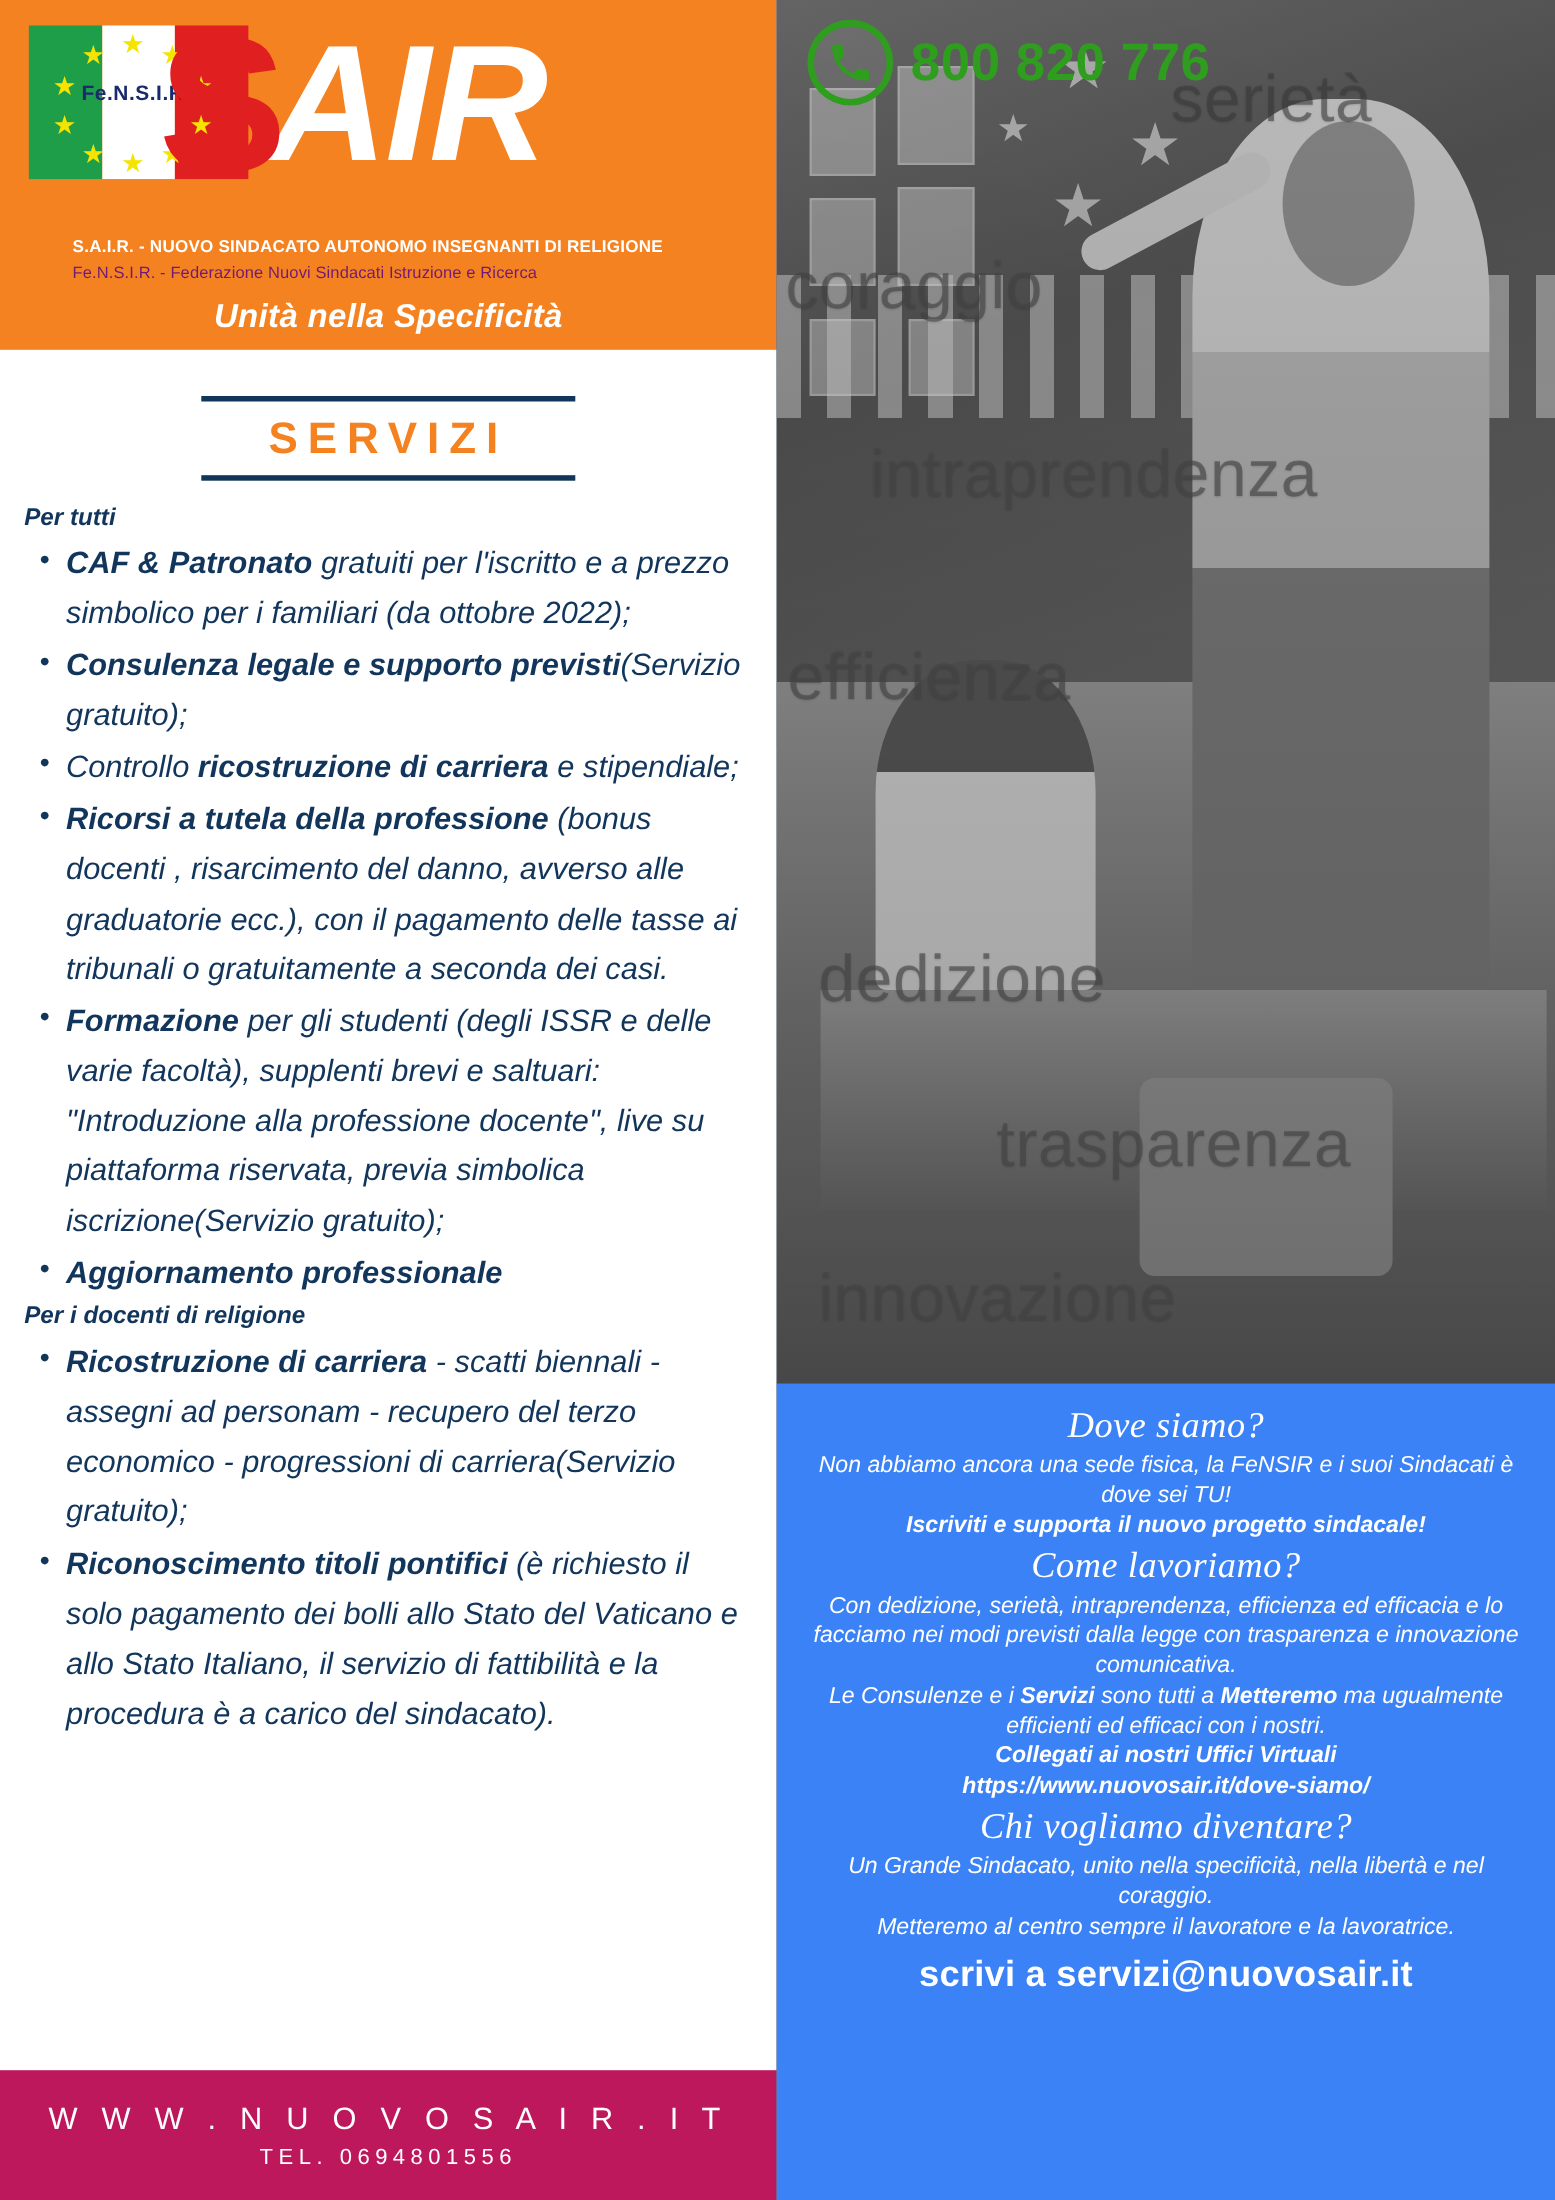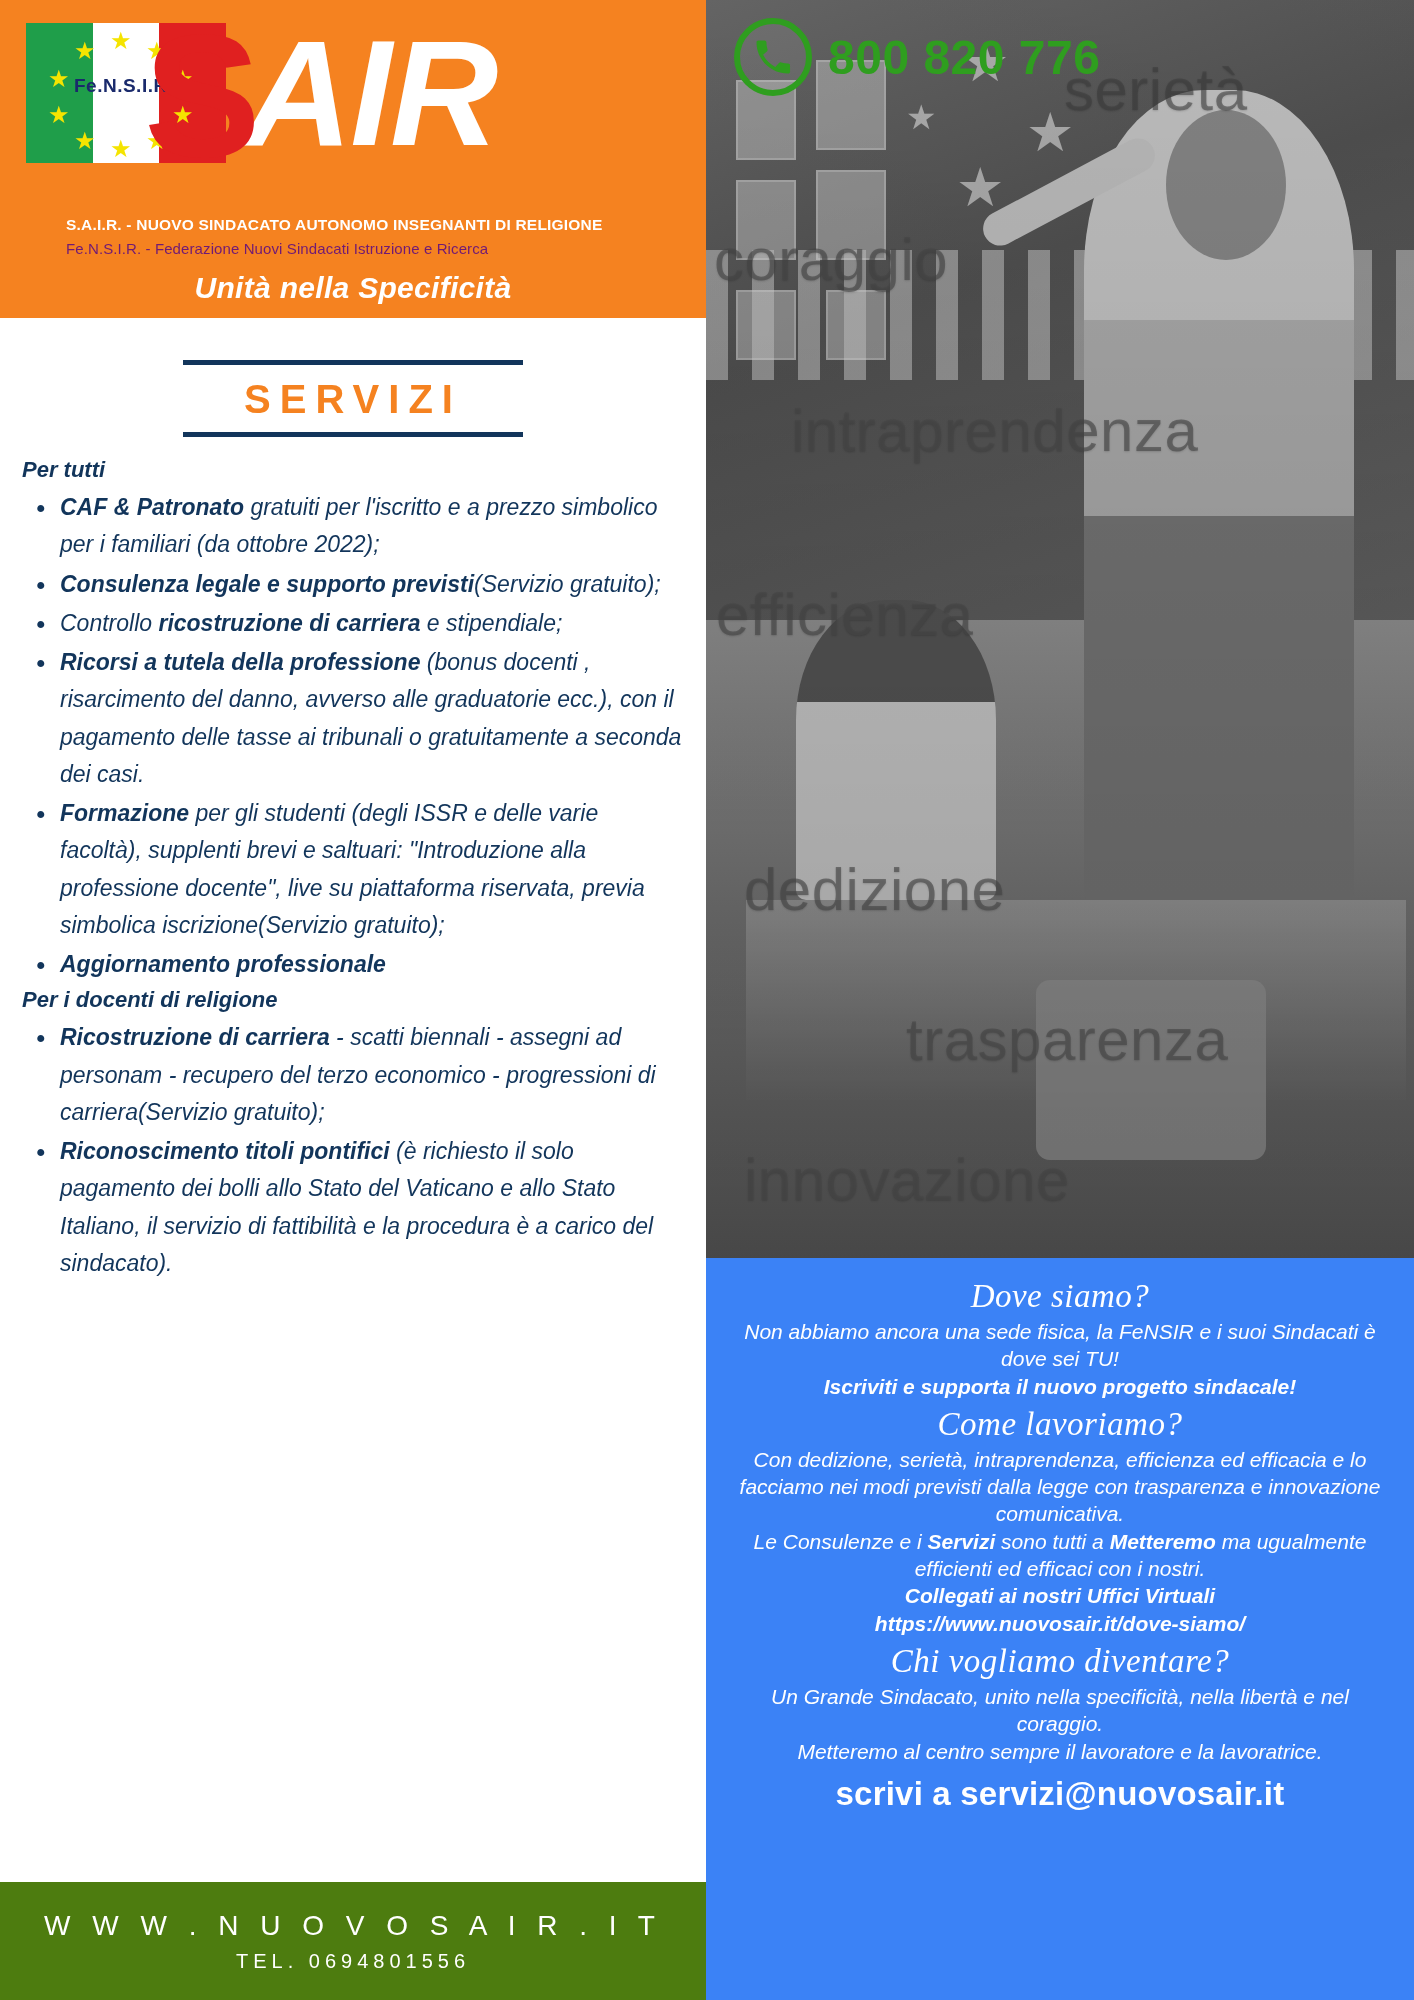--- a/index.html
+++ b/index.html
@@ -154,37 +154,37 @@
   }
   ul.svc-list {
     list-style: none;
     margin: 0 0 4px 0;
     padding: 0;
   }
   ul.svc-list > li {
     position: relative;
     padding-left: 46px;
     color: #12355b;
-    font-size: 23px;
+    font-size: 28px;
     line-height: 1.62;
     font-style: italic;
     margin-bottom: 2px;
   }
   ul.svc-list > li::before {
     content: "\2022";
     position: absolute;
     left: 22px;
     top: -2px;
     font-size: 26px;
     color: #12355b;
   }
   .b { font-weight: bold; }
 
   .footer-orange {
-    background: #4d7c0f;
+    background: #be185d;
     height: 118px;
     display: flex;
     flex-direction: column;
     align-items: center;
     justify-content: center;
     gap: 8px;
   }
   .footer-web {
     color: #ffffff;
     font-size: 28px;

